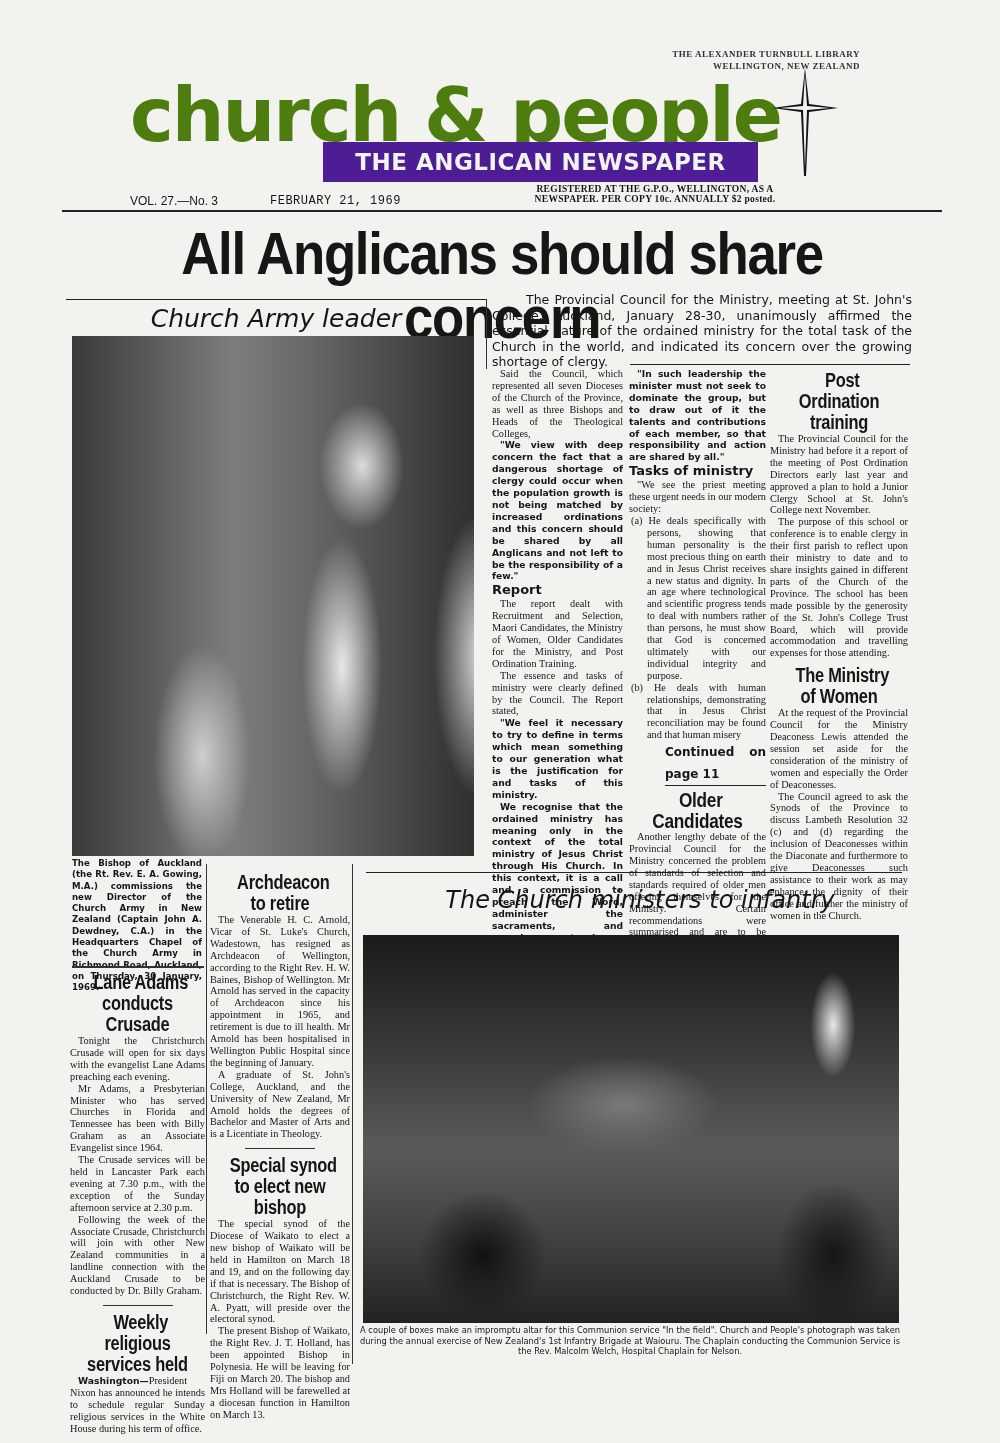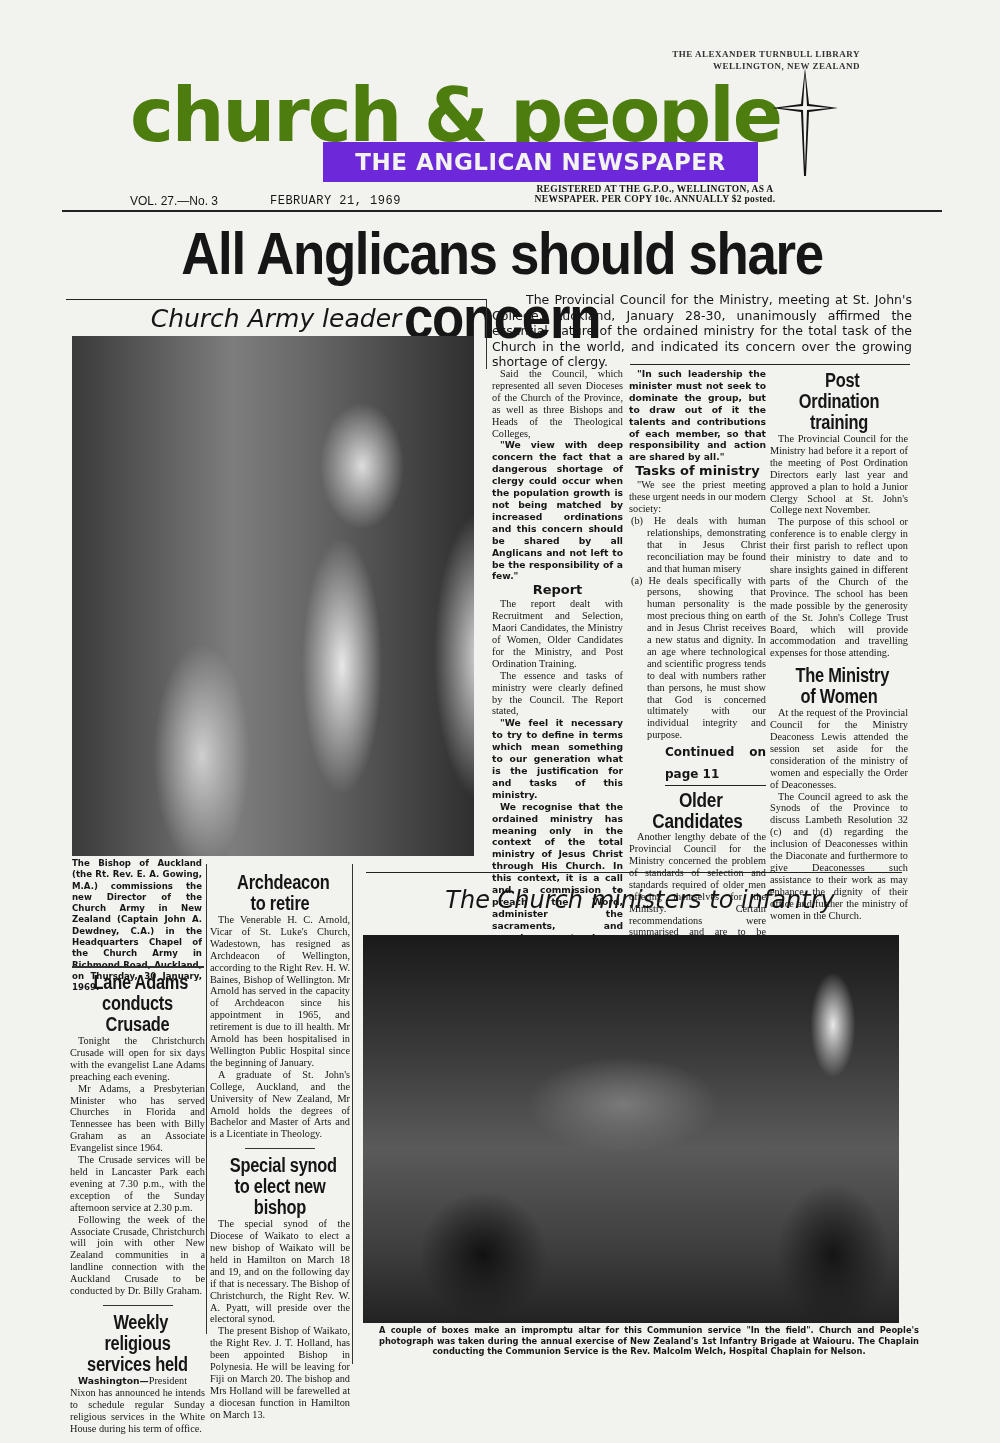--- a/index.html
+++ b/index.html
@@ -4,21 +4,21 @@
 <style>
   * { box-sizing: border-box; margin: 0; padding: 0; }
   html, body { width: 1000px; height: 1443px; background: #f2f2ee; overflow: hidden; }
   body { position: relative; font-family: "Liberation Serif", serif; color: #161616; }
   .abs { position: absolute; }
 
   .stamp { left: 600px; top: 48px; width: 260px; text-align: right; font-size: 9px; line-height: 12px; font-family: "Liberation Serif", serif; font-weight: bold; color: #333; letter-spacing: 0.5px; }
 
   .masthead-title { left: 130px; top: 78px; font-family: "DejaVu Sans", sans-serif; font-weight: bold; font-size: 74px; line-height: 74px; letter-spacing: -2px; color: #4d7c0f; }
   .cross { left: 770px; top: 68px; width: 70px; height: 110px; }
-  .tagline-bar { left: 323px; top: 142px; width: 435px; height: 40px; background: #6d28d9; color: #f2f2ee; font-family: "DejaVu Sans", sans-serif; font-weight: bold; font-size: 23px; line-height: 40px; text-align: center; letter-spacing: 0.5px; }
+  .tagline-bar { left: 323px; top: 142px; width: 435px; height: 40px; background: #4c1d95; color: #f2f2ee; font-family: "DejaVu Sans", sans-serif; font-weight: bold; font-size: 23px; line-height: 40px; text-align: center; letter-spacing: 0.5px; }
   .vol { left: 130px; top: 194px; font-family: "Liberation Sans", sans-serif; font-size: 12px; }
   .date { left: 270px; top: 194px; font-family: Liberation Mono, monospace; font-size: 12px; letter-spacing: 0.5px; }
   .reg { left: 525px; top: 184px; width: 260px; font-size: 9.5px; line-height: 10px; text-align: center; font-weight: bold; letter-spacing: 0.3px; }
   .rule-top { left: 62px; top: 210px; width: 880px; height: 2px; background: #222; }
 
   .headline { left: 62px; top: 222px; width: 880px; text-align: center; font-family: "Liberation Sans", sans-serif; font-weight: bold; font-size: 60px; line-height: 64px; letter-spacing: -1.5px; transform: scaleX(0.88); transform-origin: center top; }
 
   .box-rule { left: 66px; top: 299px; width: 420px; height: 1px; background: #222; }
   .ca-title { left: 66px; top: 302px; width: 420px; text-align: center; font-family: "DejaVu Sans", sans-serif; font-style: italic; font-size: 25px; line-height: 34px; }
   .photo1 { left: 72px; top: 336px; width: 402px; height: 520px; background:
@@ -32,35 +32,35 @@
 
   .col-rule-v { width: 1px; background: #333; }
 
   .lead { left: 492px; top: 292px; width: 420px; font-family: "DejaVu Sans", sans-serif; font-size: 12.5px; line-height: 15.5px; text-align: justify; }
   .lead p { text-indent: 34px; }
   .lead-rule { left: 630px; top: 364px; width: 280px; height: 1px; background: #222; }
 
   .col { font-size: 10.3px; line-height: 11.9px; text-align: justify; }
   .col p { text-indent: 8px; }
   .col .bq { font-family: "DejaVu Sans", sans-serif; font-weight: bold; font-size: 9.2px; line-height: 11.9px; }
-  .col .sub { text-align: center; text-indent: 0; font-family: "DejaVu Sans", sans-serif; font-weight: bold; font-size: 13px; line-height: 16px; }
+  .col .sub { text-indent: 0; font-family: "DejaVu Sans", sans-serif; font-weight: bold; font-size: 13px; line-height: 16px; }
   .col .list { padding-left: 18px; text-indent: -16px; }
   .col .cont { text-indent: 0; font-family: "DejaVu Sans", sans-serif; font-weight: bold; font-size: 12px; line-height: 22px; border-bottom: 1px solid #222; margin-bottom: 3px; margin-left: 36px; }
 
   .sec-head { text-align: center; text-indent: 0; font-family: "Liberation Sans", sans-serif; font-weight: bold; font-size: 20px; line-height: 21px; transform: scaleX(0.82); letter-spacing: -0.3px; }
 
   .infantry-title { left: 362px; top: 878px; width: 556px; text-align: center; font-family: "DejaVu Sans", sans-serif; font-style: italic; font-size: 24px; line-height: 44px; }
   .infantry-rule { left: 366px; top: 872px; width: 536px; height: 1px; background: #222; }
   .photo2 { left: 363px; top: 935px; width: 536px; height: 388px; background:
       radial-gradient(ellipse 30px 70px at 470px 90px, #e8e8e8 0%, transparent 75%),
       radial-gradient(ellipse 120px 60px at 260px 170px, #7a7a7a 0%, transparent 80%),
       radial-gradient(ellipse 80px 80px at 120px 320px, #111 0%, transparent 80%),
       radial-gradient(ellipse 70px 90px at 470px 320px, #151515 0%, transparent 80%),
       linear-gradient(180deg, #1a1a1a 0%, #3a3a3a 30%, #5a5a5a 55%, #3f3f3f 80%, #222 100%); }
-  .caption2 { left: 379px; top: 1325px; width: 540px; font-family: "DejaVu Sans", sans-serif; font-weight: bold; font-size: 8.3px; line-height: 10.5px; text-align: justify; text-align-last: center; }
+  .caption2 { left: 360px; top: 1325px; width: 540px; font-family: "DejaVu Sans", sans-serif; font-weight: normal; font-size: 8.3px; line-height: 10.5px; text-align: justify; text-align-last: center; }
 </style>
 </head>
 <body>
 
 <div class="abs stamp">
   <div>THE ALEXANDER TURNBULL LIBRARY</div>
   <div>WELLINGTON, NEW ZEALAND</div>
 </div>
 
 <div class="abs masthead-title">church &amp; people</div>
@@ -95,22 +95,22 @@
   <p>The report dealt with Recruitment and Selection, Maori Candidates, the Ministry of Women, Older Candidates for the Ministry, and Post Ordination Training.</p>
   <p>The essence and tasks of ministry were clearly defined by the Council. The Report stated,</p>
   <p class="bq">"We feel it necessary to try to define in terms which mean something to our generation what is the justification for and tasks of this ministry.</p>
   <p class="bq">We recognise that the ordained ministry has meaning only in the context of the total ministry of Jesus Christ through His Church. In this context, it is a call and a commission to preach the Word, administer the sacraments, and exercise a pastoral care over a defined congregation. Within this congregation the ordained minister acts as a leader of a group, guiding, equipping, it for its work of ministry to others.</p>
 </div>
 
 <div class="abs col" style="left:629px; top:368px; width:137px;">
   <p class="bq">"In such leadership the minister must not seek to dominate the group, but to draw out of it the talents and contributions of each member, so that responsibility and action are shared by all."</p>
   <p class="sub">Tasks of ministry</p>
   <p>"We see the priest meeting these urgent needs in our modern society:</p>
+  <p class="list">(a) He deals specifically with persons, showing that human personality is the most precious thing on earth and in Jesus Christ receives a new status and dignity. In an age where technological and scientific progress tends to deal with numbers rather than persons, he must show that God is concerned ultimately with our individual integrity and purpose.</p>
   <p class="list">(b) He deals with human relationships, demonstrating that in Jesus Christ reconciliation may be found and that human misery</p>
-  <p class="list">(a) He deals specifically with persons, showing that human personality is the most precious thing on earth and in Jesus Christ receives a new status and dignity. In an age where technological and scientific progress tends to deal with numbers rather than persons, he must show that God is concerned ultimately with our individual integrity and purpose.</p>
   <p class="cont">Continued on page 11</p>
   <p class="sec-head" style="font-size:21px;">Older Candidates</p>
   <p>Another lengthy debate of the Provincial Council for the Ministry concerned the problem of standards of selection and standards required of older men offering themselves for the Ministry. Certain recommendations were summarised and are to be circulated to the Bishops of the Province and others concerned with training of men for the Ministry.</p>
 </div>
 
 <div class="abs col" style="left:770px; top:370px; width:138px;">
   <p class="sec-head">Post Ordination training</p>
   <p>The Provincial Council for the Ministry had before it a report of the meeting of Post Ordination Directors early last year and approved a plan to hold a Junior Clergy School at St. John's College next November.</p>
   <p>The purpose of this school or conference is to enable clergy in their first parish to reflect upon their ministry to date and to share insights gained in different parts of the Church of the Province. The school has been made possible by the generosity of the St. John's College Trust Board, which will provide accommodation and travelling expenses for those attending.</p>
   <p class="sec-head" style="margin-top:6px;">The Ministry of Women</p>

